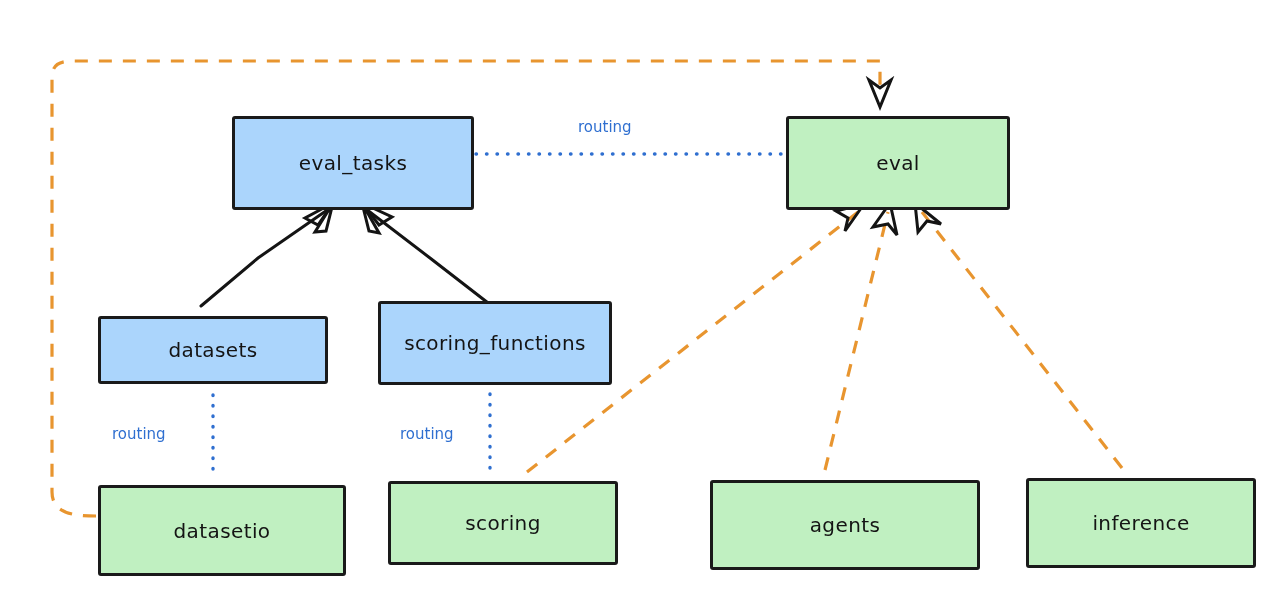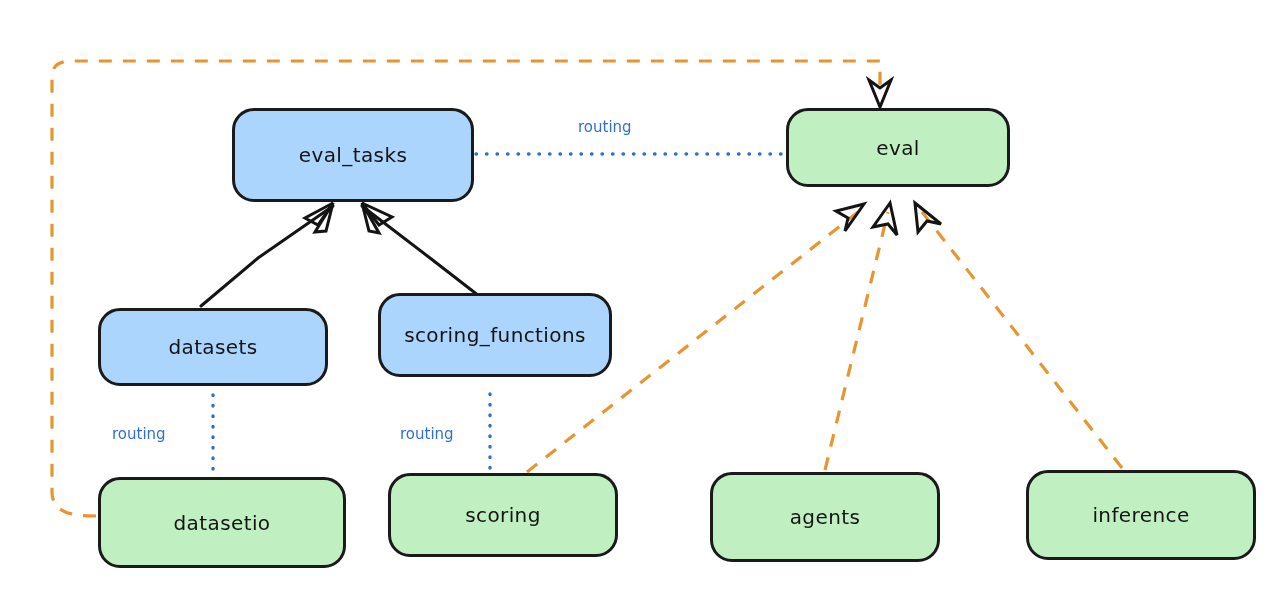--- a/index.html
+++ b/index.html
@@ -19,25 +19,26 @@
     position: absolute;
     left: 0;
     top: 0;
     width: 1280px;
     height: 596px;
   }
   .node {
     position: absolute;
     box-sizing: border-box;
     border: 3px solid #1a1a1a;
-    border-radius: 22px;
+    border-radius: 3px;
     display: flex;
     align-items: center;
     justify-content: center;
     z-index: 3;
+    margin-top: 8px;
   }
   .node .node-label {
     font-family: "DejaVu Sans", sans-serif;
     font-size: 20px;
     color: #141414;
     letter-spacing: 0.4px;
     line-height: 1;
     white-space: nowrap;
   }
   .node.api {
@@ -115,41 +116,41 @@
   <g>
     <path class="dashed-edge" d="M 1122 468 L 922 212"></path>
     <path class="solid-edge" stroke="#e8952f" d="M 915 203 L 918 232 L 927 221 L 941 224 Z" fill="#e8952f"></path>
   </g>
 </svg>
 
 <div class="node api" style="left:232px; top:108px; width:242px; height:94px;">
   <span class="node-label">eval_tasks</span>
 </div>
 
-<div class="node provider" style="left:786px; top:108px; width:224px; height:79px;">
+<div class="node provider" style="left:786px; top:108px; width:224px; height:94px;">
   <span class="node-label">eval</span>
 </div>
 
-<div class="node api" style="left:98px; top:308px; width:230px; height:78px;">
+<div class="node api" style="left:98px; top:308px; width:230px; height:68px;">
   <span class="node-label">datasets</span>
 </div>
 
 <div class="node api" style="left:378px; top:293px; width:234px; height:84px;">
   <span class="node-label">scoring_functions</span>
 </div>
 
 <div class="node provider" style="left:98px; top:477px; width:248px; height:91px;">
   <span class="node-label">datasetio</span>
 </div>
 
 <div class="node provider" style="left:388px; top:473px; width:230px; height:84px;">
   <span class="node-label">scoring</span>
 </div>
 
-<div class="node provider" style="left:710px; top:472px; width:230px; height:90px;">
+<div class="node provider" style="left:710px; top:472px; width:270px; height:90px;">
   <span class="node-label">agents</span>
 </div>
 
 <div class="node provider" style="left:1026px; top:470px; width:230px; height:90px;justify-content:center;">
   <span class="node-label">inference</span>
 </div>
 
 <div class="edge-label" style="left:578px; top:120px;">routing</div>
 
 <div class="edge-label" style="left:112px; top:427px;">routing</div>

